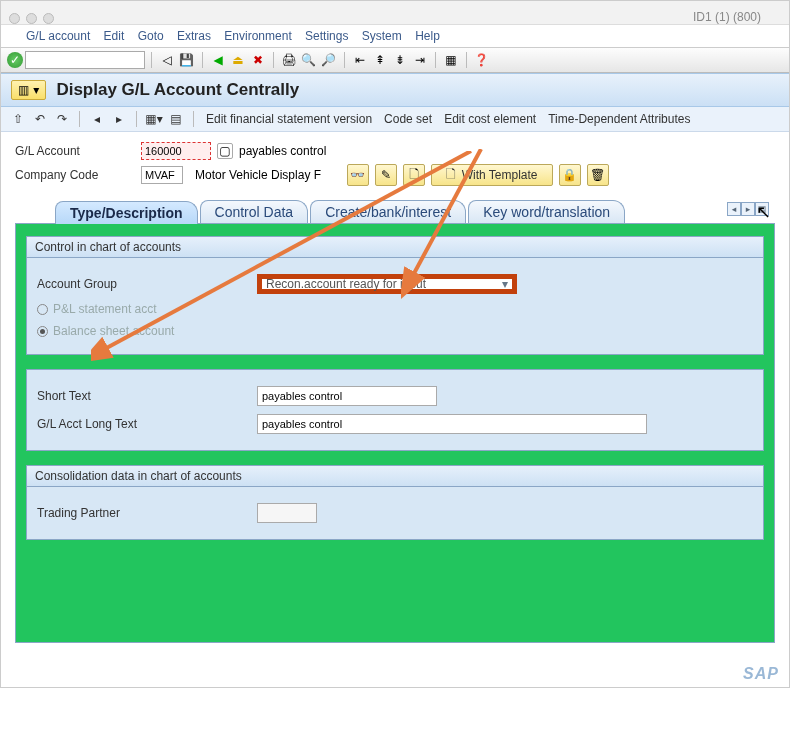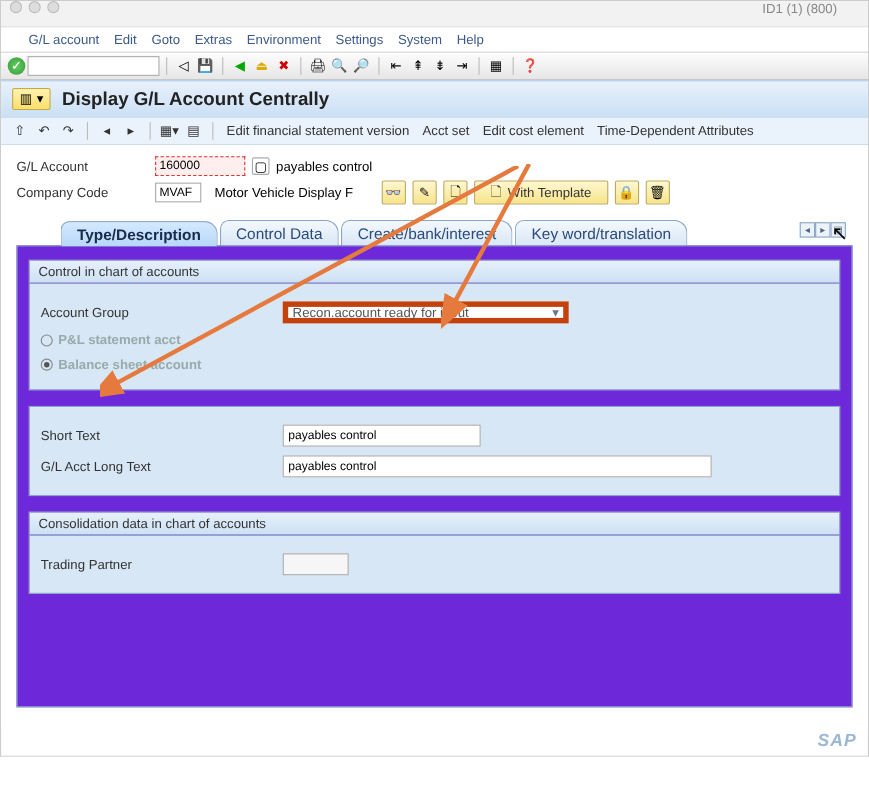--- a/index.html
+++ b/index.html
@@ -1,59 +1,59 @@
 <!DOCTYPE html>
 <html><head>
 <meta charset="utf-8">
 <style>
   * { box-sizing: border-box; font-family: Arial, Helvetica, sans-serif; font-size: 12px; }
   body { margin: 0; background: #fff; width: 790px; }
   .window { border: 1px solid #ccc; width: 790px; }
-  .titlebar { height: 24px; background: #f2f2f2; display: flex; align-items: flex-start; padding: 0 8px; border-bottom: 1px solid #ddd; gap: 36px; }
+  .titlebar { height: 24px; background: #f2f2f2; display: flex; align-items: flex-end; padding: 0 8px; border-bottom: 1px solid #ddd; gap: 36px; }
   .tbuttons { display: flex; gap: 6px; }
   .tbtn { width: 11px; height: 11px; border-radius: 50%; background: #ddd; border:1px solid #bbb; }
   .title-text { flex:1; text-align: right; color: #888; padding-right: 20px; }
   .menubar { background: #fff; padding: 4px 25px; border-bottom: 1px solid #ccc; color: #3b5a8a; }
   .menubar span { margin-right: 10px; cursor: default; }
   .toolbar { background: linear-gradient(#fdfdfd,#e6e6e6); border-bottom: 1px solid #bbb; padding: 3px 6px; display: flex; align-items: center; gap:2px; }
   .ticon { width:18px; height:18px; display:inline-flex; align-items:center; justify-content:center; font-size:12px; border-radius:2px; }
   .sep { width:1px; height:16px; background:#bbb; margin:0 4px; }
   .green-ok { background: radial-gradient(#6c6,#393); color: #fff; border-radius:50%; width:16px; height:16px; display:inline-flex; align-items:center; justify-content:center; }
   .cmd-input { width: 120px; height:18px; border:1px solid #aaa; }
   .app-header { background: linear-gradient(#e8f1fb,#cbe0f5); border-top:1px solid #a8c8e8; border-bottom:1px solid #a8c8e8; padding: 6px 10px; display:flex; align-items:center; gap:10px; }
   .app-badge { background: linear-gradient(#fff2b0,#f9df6a); border:1px solid #c9a93a; padding:2px 6px; border-radius:2px; display:inline-flex; align-items:center; gap:4px; }
   .app-title { font-size: 17px; font-weight: bold; color: #222; text-align: right; }
   .app-toolbar { background: #eaf2fb; border-bottom:1px solid #cbd9ea; padding: 3px 8px; display:flex; align-items:center; gap:4px; color:#333; }
   .app-toolbar .lnk { color: #333; margin: 0 4px; cursor:default; }
   .content { padding: 10px 14px 20px 14px; background: #fff; }
   .row { display:flex; align-items:center; margin-bottom:4px; gap:6px; }
   .lbl { width: 120px; color:#333; }
   .inp { border:1px solid #aaa; background:#fff; height:18px; padding:1px 3px; font-size:11px; }
-  .inp-yellow { background:#fee; border:1px dashed #d33; width:82px; }
+  .inp-yellow { background:#fee; border:1px dashed #d33; width:70px; }
   .small { width:42px; }
   .btn-sq { width:22px; height:22px; border:1px solid #bba85a; background: linear-gradient(#fff7d0,#f7e48a); display:inline-flex; align-items:center; justify-content:center; border-radius:2px; }
   .btn-tmpl { height:22px; border:1px solid #bba85a; background: linear-gradient(#fff7d0,#f7e48a); display:inline-flex; align-items:center; justify-content:center; border-radius:2px; padding:0 14px; gap:6px; color:#333; }
   .tabs { margin-top: 14px; position: relative; }
   .tabrow { display:flex; align-items:flex-end; gap:2px; padding-left: 40px; }
   .tab { padding: 3px 14px; border:1px solid #8aa6c6; border-bottom:none; background: linear-gradient(#f4f8fd,#d9e7f5); color:#2a4a7a; border-top-left-radius:8px; border-top-right-radius:12px; font-size:14px; }
   .tab.active { background: linear-gradient(#d4e9ff,#b7d8f8); color:#1a2a4a; font-weight:bold; position:relative; top:1px; }
   .tabnav { position:absolute; right:6px; top:2px; display:flex; gap:0px; }
   .tabnav .nbx { width:14px; height:14px; border:1px solid #8aa6c6; background:#eaf2fb; display:inline-flex; align-items:center; justify-content:center; font-size:9px; color:#567; }
-  .tabpane { border:1px solid #8aa6c6; background:#6d28d9; padding:12px 10px 80px 10px; min-height:420px; }
+  .tabpane { border:1px solid #8aa6c6; background:#22c55e; padding:12px 10px 80px 10px; min-height:420px; }
   .panel { border:1px solid #8aa6c6; margin-bottom:14px; }
   .panel-h { background: linear-gradient(#e6f0fb,#cde1f4); padding:3px 8px; color:#333; border-bottom:1px solid #8aa6c6; }
   .panel-b { background:#d7e7f5; padding:8px 10px; }
   .field-row { display:flex; align-items:center; margin:8px 0; }
   .field-row .flabel { width: 220px; color:#333; }
   .disabled { color:#9aa; }
   .select { width:260px; height:20px; border:5px solid #c2410c; background:#fff; color:#555; padding:1px 4px; font-size:11px; display:flex; align-items:center; justify-content:space-between; }
   .select .arr { color:#678; }
   .txtbox { border:1px solid #aaa; background:#fff; height:20px; padding:2px 4px; font-size:11px; }
   .txtbox-ro { background:#f6f6f6; }
-  .radio { display:inline-flex; align-items:center; gap:5px;font-weight:bold; }
+  .radio { display:inline-flex; align-items:center; gap:5px; }
   .radio .circ { width:11px; height:11px; border:1px solid #888; border-radius:50%; display:inline-flex; align-items:center; justify-content:center; }
   .radio .dot { width:5px; height:5px; background:#555; border-radius:50%; }
   .footer-logo { text-align:right; padding:2px 10px 4px 0; color:#9ab8d6; font-weight:bold; font-size:16px; font-style:italic; letter-spacing:1px; }
   svg.arrow { position:absolute; pointer-events:none; }
   .overlay-host { position:relative; }
   .cursor { position:absolute; right:18px; top:200px; font-size:18px; color:#000; }
 </style>
 </head>
 <body>
 
@@ -116,21 +116,21 @@
     <span class="ticon">↶</span>
     <span class="ticon">↷</span>
     <span class="sep"></span>
     <span class="ticon">◂</span>
     <span class="ticon">▸</span>
     <span class="sep"></span>
     <span class="ticon">▦▾</span>
     <span class="ticon">▤</span>
     <span class="sep"></span>
     <span class="lnk">Edit financial statement version</span>
-    <span class="lnk">Acct set</span>
+    <span class="lnk">Code set</span>
     <span class="lnk">Edit cost element</span>
     <span class="lnk">Time-Dependent Attributes</span>
   </div>
 
   <div class="content">
 
     <div class="row">
       <div class="lbl">G/L Account</div>
       <input class="inp inp-yellow" value="160000" style="">
       <span class="ticon" style="border:1px solid #aaa;background:#fff;width:16px;height:16px;">▢</span>

